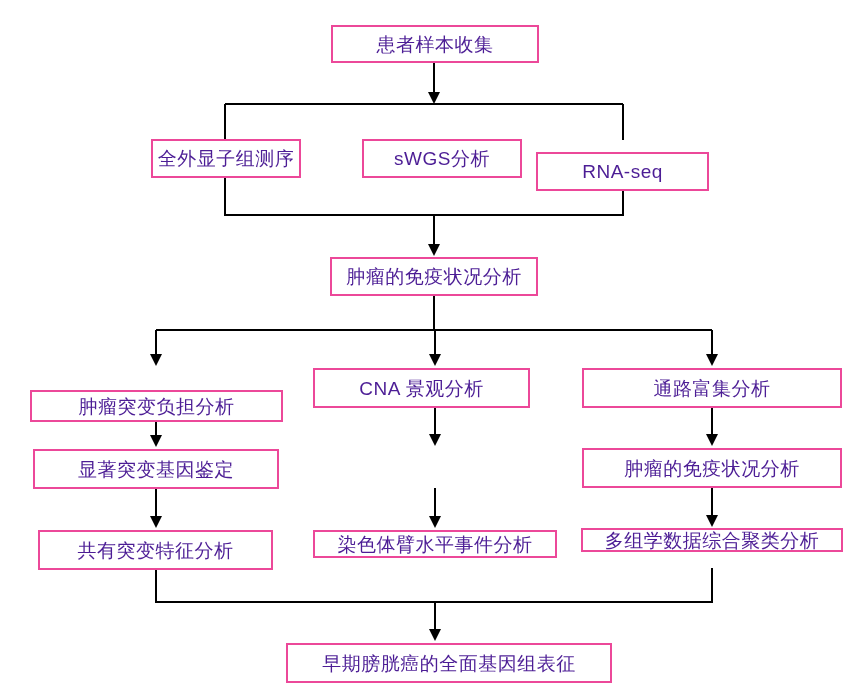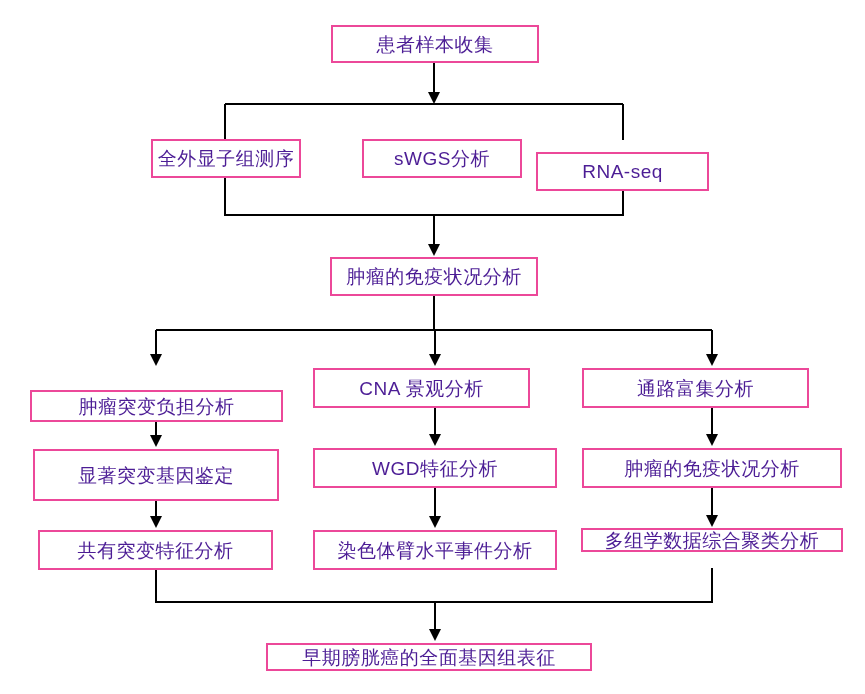--- a/index.html
+++ b/index.html
@@ -73,25 +73,24 @@
   <div class="node" style="left:331px;top:25px;width:208px;height:38px">患者样本收集</div>
 
   <div class="node" style="left:151px;top:139px;width:150px;height:39px">全外显子组测序</div>
   <div class="node" style="left:362px;top:139px;width:160px;height:39px">sWGS分析</div>
   <div class="node" style="left:536px;top:152px;width:173px;height:39px">RNA-seq</div>
 
   <div class="node" style="left:330px;top:257px;width:208px;height:39px">肿瘤的免疫状况分析</div>
 
   <div class="node" style="left:30px;top:390px;width:253px;height:32px">肿瘤突变负担分析</div>
   <div class="node" style="left:313px;top:368px;width:217px;height:40px">CNA 景观分析</div>
-  <div class="node" style="left:582px;top:368px;width:227px;height:40px">通路富集分析</div>
+  <div class="node" style="left:582px;top:368px;width:260px;height:40px">通路富集分析</div>
 
-  <div class="node" style="left:33px;top:449px;width:246px;height:52px">显著突变基因鉴定</div>
-  <div class="node" style="left:313px;top:448px;width:244px;height:40px">WGD特征分析</div>
+  <div class="node" style="left:33px;top:449px;width:246px;height:40px">显著突变基因鉴定</div>
   <div class="node" style="left:582px;top:448px;width:260px;height:40px">肿瘤的免疫状况分析</div>
 
   <div class="node" style="left:38px;top:530px;width:235px;height:40px">共有突变特征分析</div>
-  <div class="node" style="left:313px;top:530px;width:244px;height:40px">染色体臂水平事件分析</div>
+  <div class="node" style="left:313px;top:530px;width:244px;height:28px">染色体臂水平事件分析</div>
   <div class="node" style="left:581px;top:528px;width:262px;height:24px">多组学数据综合聚类分析</div>
 
-  <div class="node" style="left:266px;top:643px;width:326px;height:28px">早期膀胱癌的全面基因组表征</div>
+  <div class="node" style="left:286px;top:643px;width:326px;height:40px">早期膀胱癌的全面基因组表征</div>
 
 </div>
 
 </body></html>

